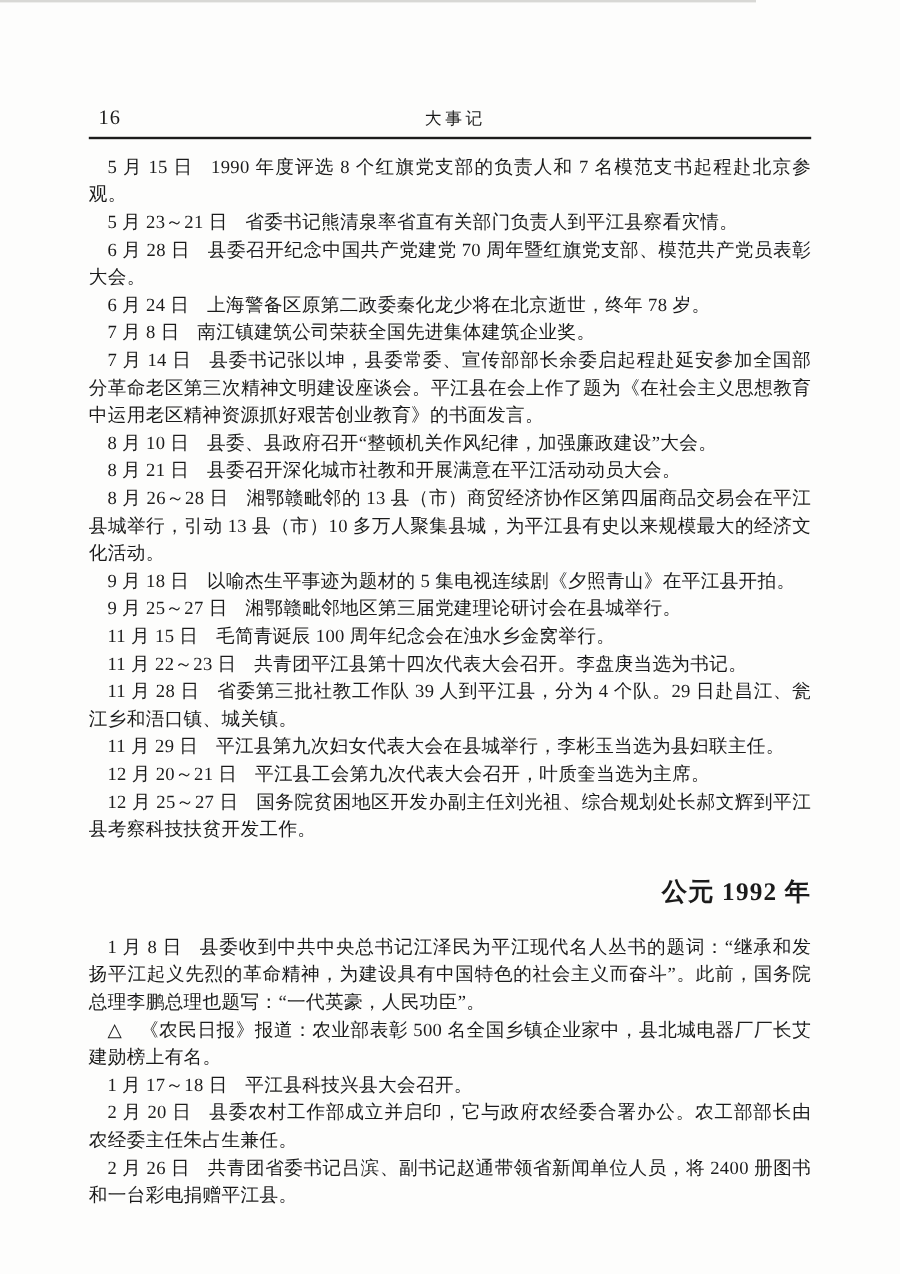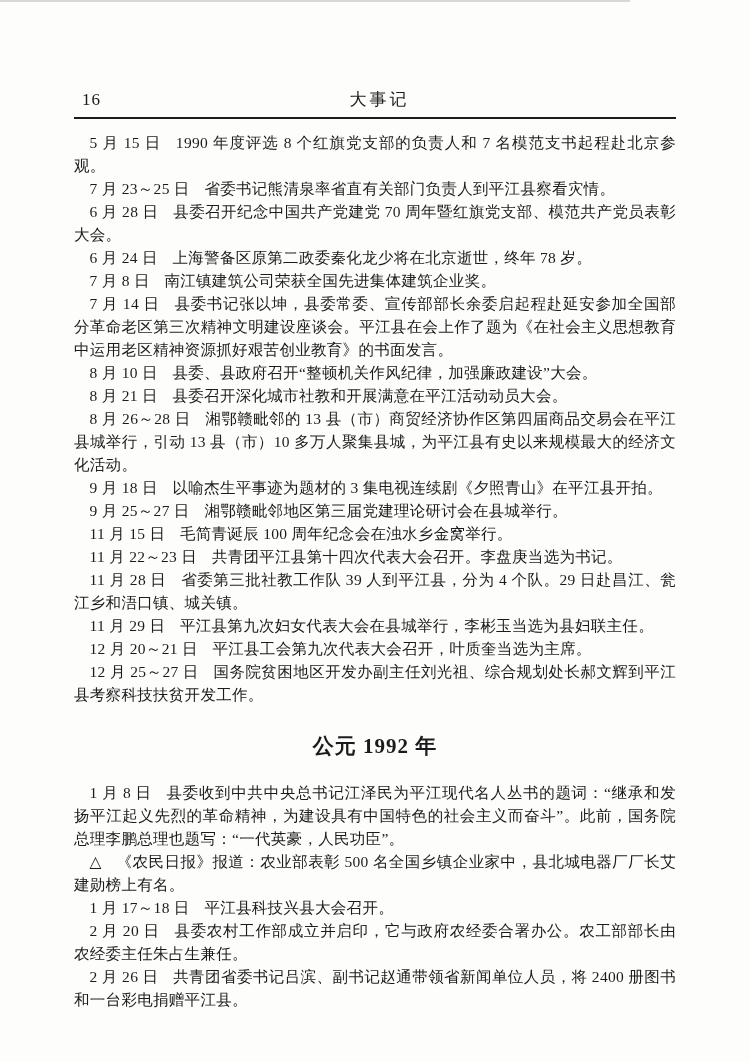--- a/index.html
+++ b/index.html
@@ -31,21 +31,21 @@
     padding: 0 0 6px 8px;
     border-bottom: 2px solid #1c1c1c;
   }
   .page-number {
     font-size: 17px;
     letter-spacing: 1px;
   }
   .page-title {
     flex: 1;
     text-align: center;
-    font-size: 17px;
+    font-size: 14px;
     letter-spacing: 3px;
     
     margin-right: 18px;
     font-family: Liberation Mono, monospace;
   }
   .body-text {
     margin-top: 12px;
   }
   .entry {
     margin: 0;
@@ -54,48 +54,48 @@
     text-indent: 1em;
     text-align: justify;
     letter-spacing: 0.3px;
   }
   .entry .date {
     margin-right: 0.95em;
     white-space: nowrap;
   }
   .section-heading {
     margin: 26px 0 21px 0;
-    text-align: center;
+    text-align: right;
     font-size: 21px;
     font-weight: bold;
     letter-spacing: 1px;
     line-height: 28px;
   }
 </style>
 </head>
 <body>
 
 <div class="page">
 
   <div class="page-header">
     <span class="page-number">16</span>
     <span class="page-title">大事记</span>
   </div>
 
   <div class="body-text">
       <p class="entry"><span class="date">5 月 15 日</span><span class="txt">1990 年度评选 8 个红旗党支部的负责人和 7 名模范支书起程赴北京参观。</span></p>
-      <p class="entry"><span class="date">7 月 23～25 日</span><span class="txt">省委书记熊清泉率省直有关部门负责人到平江县察看灾情。</span></p>
+      <p class="entry"><span class="date">5 月 23～21 日</span><span class="txt">省委书记熊清泉率省直有关部门负责人到平江县察看灾情。</span></p>
       <p class="entry"><span class="date">6 月 28 日</span><span class="txt">县委召开纪念中国共产党建党 70 周年暨红旗党支部、模范共产党员表彰大会。</span></p>
       <p class="entry"><span class="date">6 月 24 日</span><span class="txt">上海警备区原第二政委秦化龙少将在北京逝世，终年 78 岁。</span></p>
       <p class="entry"><span class="date">7 月 8 日</span><span class="txt">南江镇建筑公司荣获全国先进集体建筑企业奖。</span></p>
       <p class="entry"><span class="date">7 月 14 日</span><span class="txt">县委书记张以坤，县委常委、宣传部部长余委启起程赴延安参加全国部分革命老区第三次精神文明建设座谈会。平江县在会上作了题为《在社会主义思想教育中运用老区精神资源抓好艰苦创业教育》的书面发言。</span></p>
       <p class="entry"><span class="date">8 月 10 日</span><span class="txt">县委、县政府召开“整顿机关作风纪律，加强廉政建设”大会。</span></p>
       <p class="entry"><span class="date">8 月 21 日</span><span class="txt">县委召开深化城市社教和开展满意在平江活动动员大会。</span></p>
       <p class="entry"><span class="date">8 月 26～28 日</span><span class="txt">湘鄂赣毗邻的 13 县（市）商贸经济协作区第四届商品交易会在平江县城举行，引动 13 县（市）10 多万人聚集县城，为平江县有史以来规模最大的经济文化活动。</span></p>
-      <p class="entry"><span class="date">9 月 18 日</span><span class="txt">以喻杰生平事迹为题材的 3 集电视连续剧《夕照青山》在平江县开拍。</span></p>
+      <p class="entry"><span class="date">9 月 18 日</span><span class="txt">以喻杰生平事迹为题材的 5 集电视连续剧《夕照青山》在平江县开拍。</span></p>
       <p class="entry"><span class="date">9 月 25～27 日</span><span class="txt">湘鄂赣毗邻地区第三届党建理论研讨会在县城举行。</span></p>
       <p class="entry"><span class="date">11 月 15 日</span><span class="txt">毛简青诞辰 100 周年纪念会在浊水乡金窝举行。</span></p>
       <p class="entry"><span class="date">11 月 22～23 日</span><span class="txt">共青团平江县第十四次代表大会召开。李盘庚当选为书记。</span></p>
       <p class="entry"><span class="date">11 月 28 日</span><span class="txt">省委第三批社教工作队 39 人到平江县，分为 4 个队。29 日赴昌江、瓮江乡和浯口镇、城关镇。</span></p>
       <p class="entry"><span class="date">11 月 29 日</span><span class="txt">平江县第九次妇女代表大会在县城举行，李彬玉当选为县妇联主任。</span></p>
       <p class="entry"><span class="date">12 月 20～21 日</span><span class="txt">平江县工会第九次代表大会召开，叶质奎当选为主席。</span></p>
       <p class="entry"><span class="date">12 月 25～27 日</span><span class="txt">国务院贫困地区开发办副主任刘光祖、综合规划处长郝文辉到平江县考察科技扶贫开发工作。</span></p>
     </div>
 
   <h2 class="section-heading">公元 1992 年</h2>

